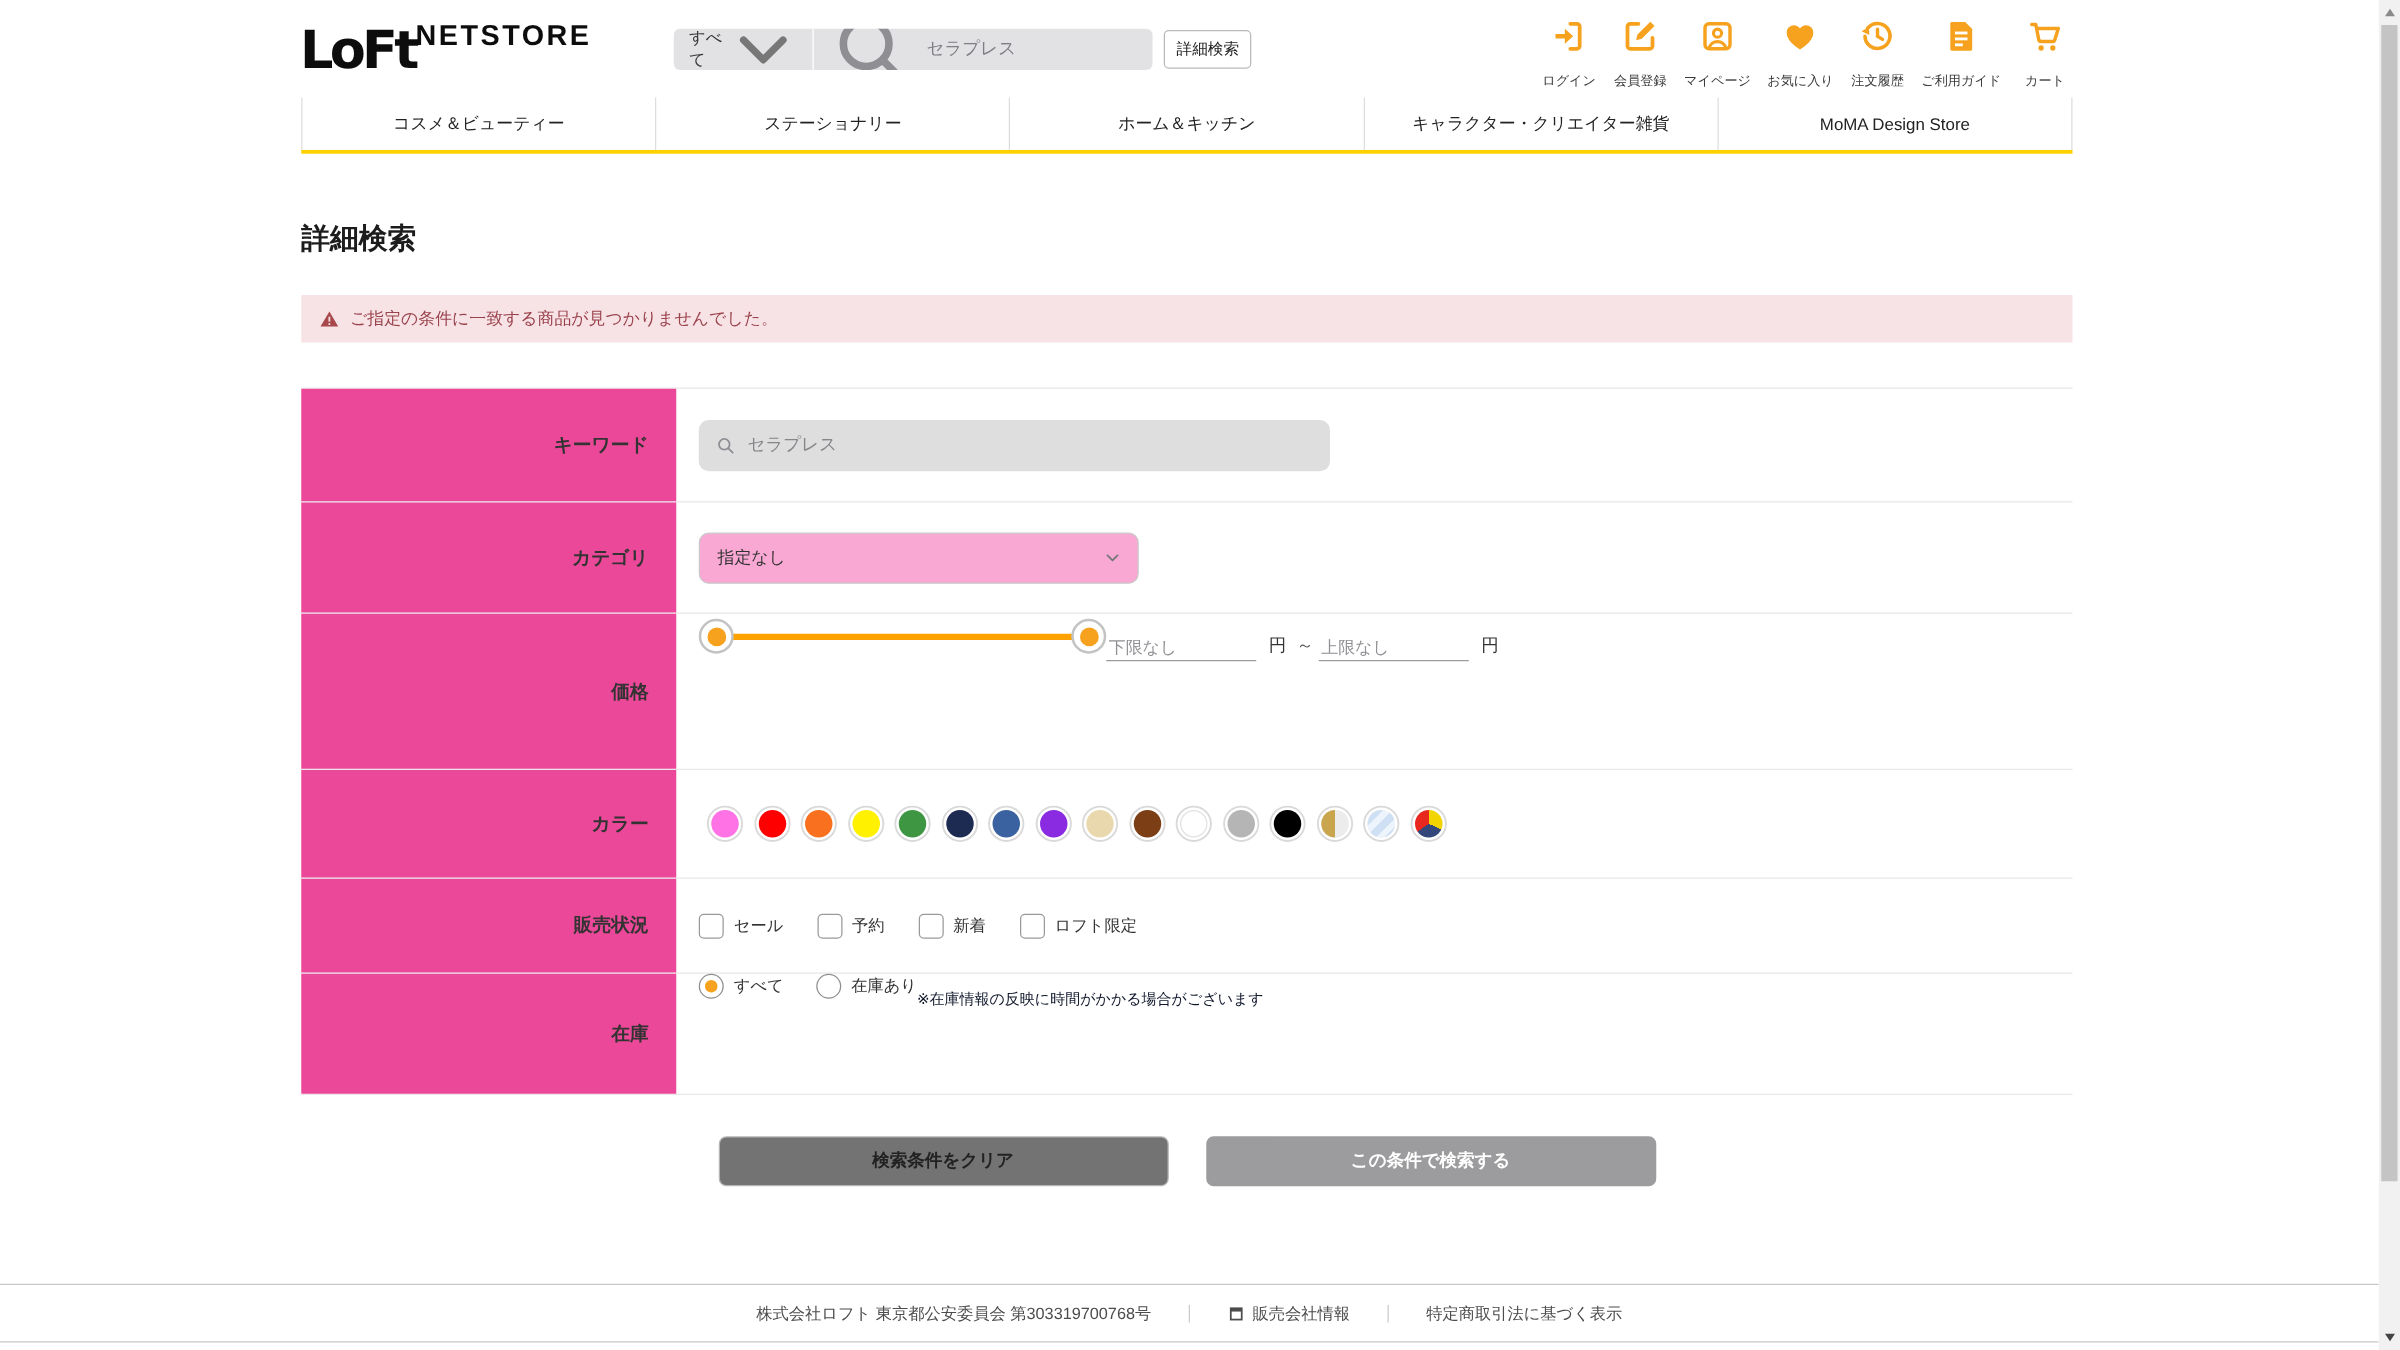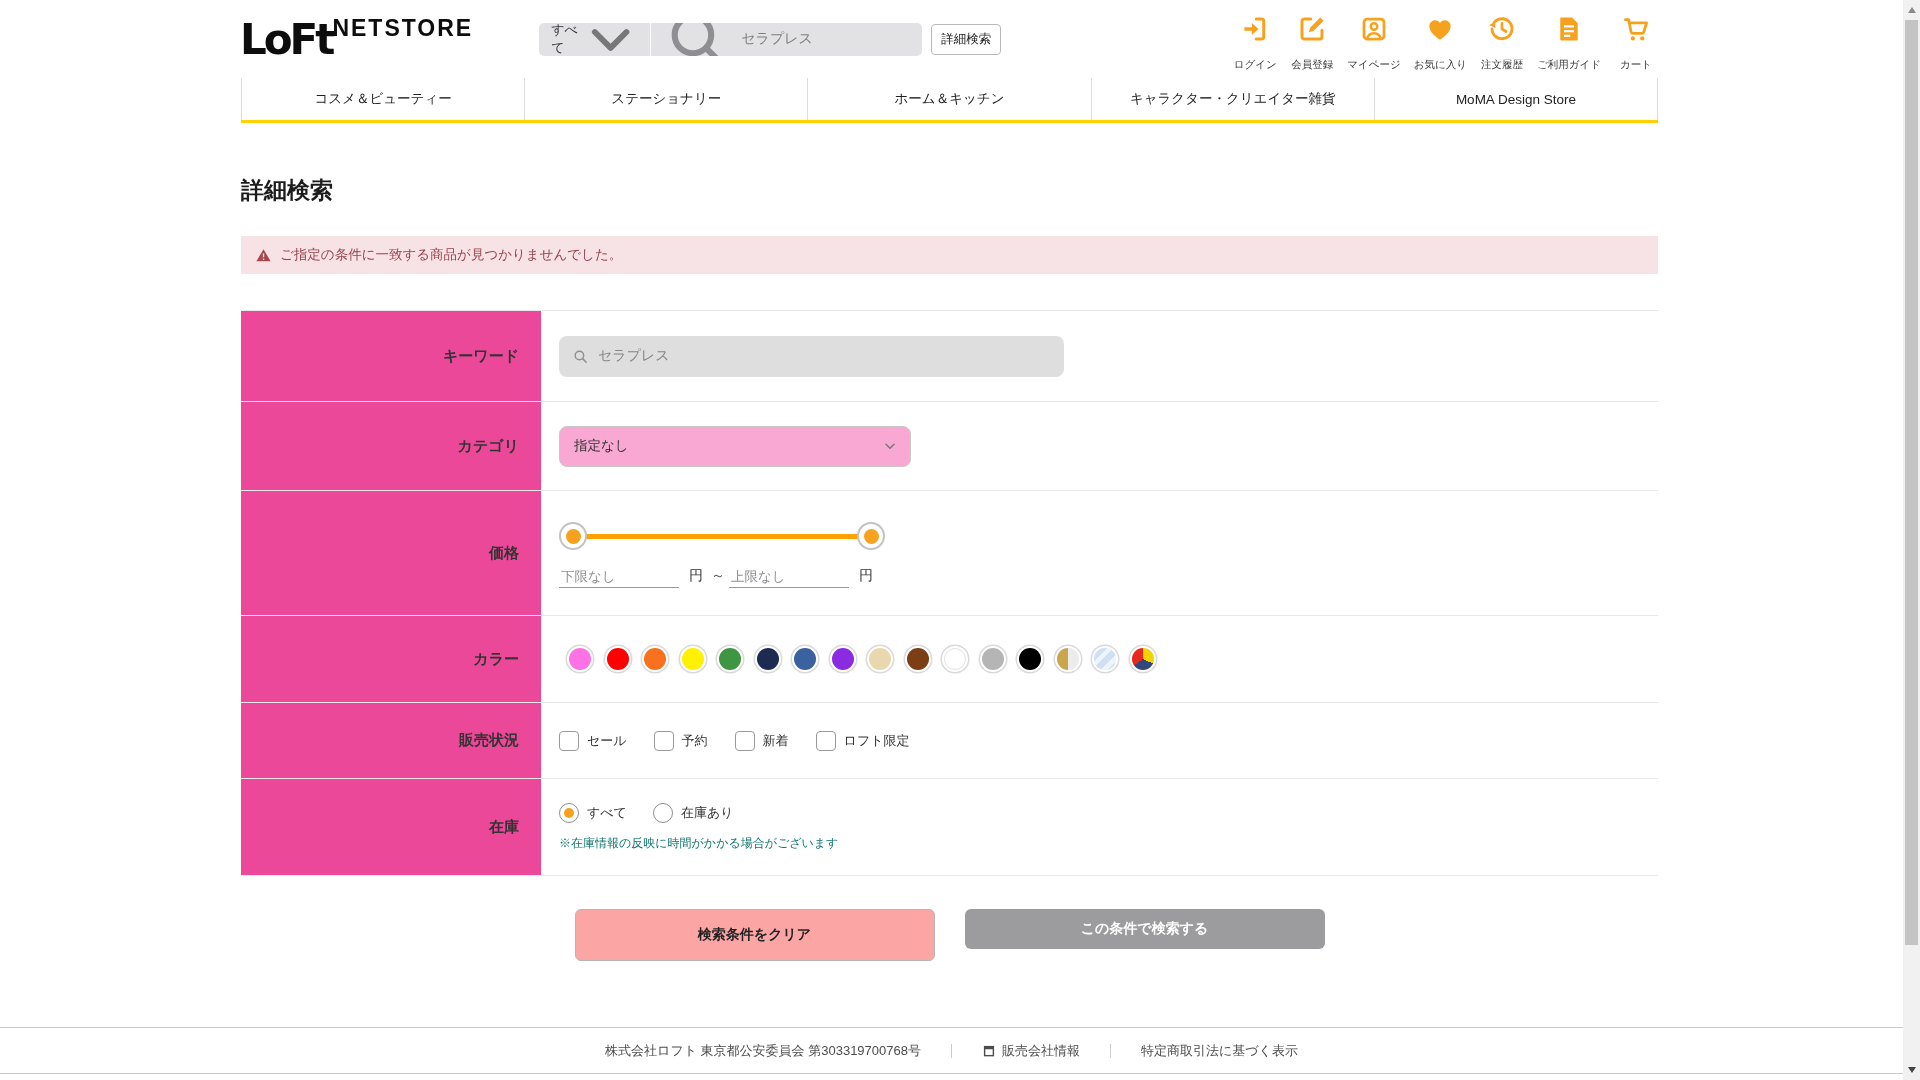--- a/index.html
+++ b/index.html
@@ -32,21 +32,21 @@
   .main { margin:0 262px 0 241px; }
   .page-title { margin-top:52px; font-size:23px; font-weight:bold; color:#1c1c1c; }
   .error-bar { margin-top:30px; height:38px; background:#f7e3e6; display:flex; align-items:center; padding-left:14px; }
   .error-bar svg { width:17px; height:17px; }
   .error-text { font-size:13.5px; color:#9a434c; margin-left:8px; }
 
   .form { margin-top:36px; border-top:1px solid #e8e8e8; }
   .frow { display:flex; border-bottom:1px solid #e8e8e8; }
   .flabel { width:300px; background:#ec4899; display:flex; align-items:center; justify-content:flex-end; padding-right:22px; font-size:15px; font-weight:bold; color:#333; }
   .fcontent { flex:1; padding-left:18px; display:flex; align-items:center; }
-  .fcontent.col { flex-direction:column; align-items:flex-start; justify-content:center; }
+  .fcontent.col { align-items:flex-start; justify-content:flex-start; }
 
   .kw-input-wrap { display:flex; align-items:center; width:505px; height:41px; background:#dededf; border-radius:8px; padding-left:13px; }
   .kw-input-wrap svg { width:17px; height:17px; }
   .kw-input-wrap input { flex:1; border:none; background:transparent; outline:none; font-size:14px; color:#85858a; margin-left:9px; font-family:inherit; }
 
   .cat-select { width:352px; height:41px; border:1px solid #c9c9c9; border-radius:8px; background:#f9a8d4; display:flex; align-items:center; justify-content:space-between; padding:0 12px 0 14px; cursor:pointer; }
   .cat-select span { font-size:13.5px; color:#333; }
   .cat-select svg { width:16px; height:16px; }
 
   .slider { position:relative; width:326px; height:28px; margin-top:4px; }
@@ -69,24 +69,24 @@
   .check-item { display:flex; align-items:center; cursor:pointer; }
   .checkbox { width:20px; height:20px; border:1.5px solid #9a9a9a; border-radius:4px; background:#fff; }
   .check-item .clabel { font-size:13px; color:#333; margin-left:8px; }
 
   .radio-group { display:flex; align-items:center; gap:26px; }
   .radio-item { display:flex; align-items:center; cursor:pointer; }
   .radio { width:20px; height:20px; border:1.5px solid #8f8f8f; border-radius:50%; background:#fff; display:flex; align-items:center; justify-content:center; }
   .radio .rdot { width:10px; height:10px; border-radius:50%; background:#f6a21e; display:none; }
   .radio.checked .rdot { display:block; }
   .radio-item .rlabel { font-size:13px; color:#333; margin-left:8px; }
-  .stock-note { font-size:12px; color:#0f766e; margin-top:12px;font-family:Liberation Serif, serif; }
+  .stock-note { font-size:12px; color:#0f172a; margin-top:12px; }
 
   .actions { margin-top:33px; display:flex; justify-content:center; gap:30px; }
-  .btn-clear { width:360px; height:52px; background:#fca5a5; border:1px solid #b5b5b5; border-radius:6px; font-size:14px; font-weight:bold; color:#222; cursor:pointer; font-family:Liberation Serif, serif; }
+  .btn-clear { width:360px; height:40px; background:#737373; border:1px solid #b5b5b5; border-radius:6px; font-size:14px; font-weight:bold; color:#222; cursor:pointer; font-family:Liberation Serif, serif; }
   .btn-search { width:360px; height:40px; background:#9c9c9e; border:none; border-radius:6px; font-size:14px; font-weight:bold; color:#fff; cursor:pointer; font-family:inherit; }
 
   
   .footer { position:absolute; left:0; top:1027px; width:1903px; border-top:1px solid #c9c9c9; border-bottom:1px solid #c9c9c9; height:47px; display:flex; align-items:center; justify-content:center; background:#fff; }
   .footer-inner { display:flex; align-items:center; font-size:13px; color:#4c4c4c; }
   .f-sep { width:1px; height:14px; background:#ccc; margin:0 30px; }
   .f-link { display:flex; align-items:center; cursor:pointer; }
   .f-link svg { width:14px; height:14px; margin-right:6px; }
 
   

